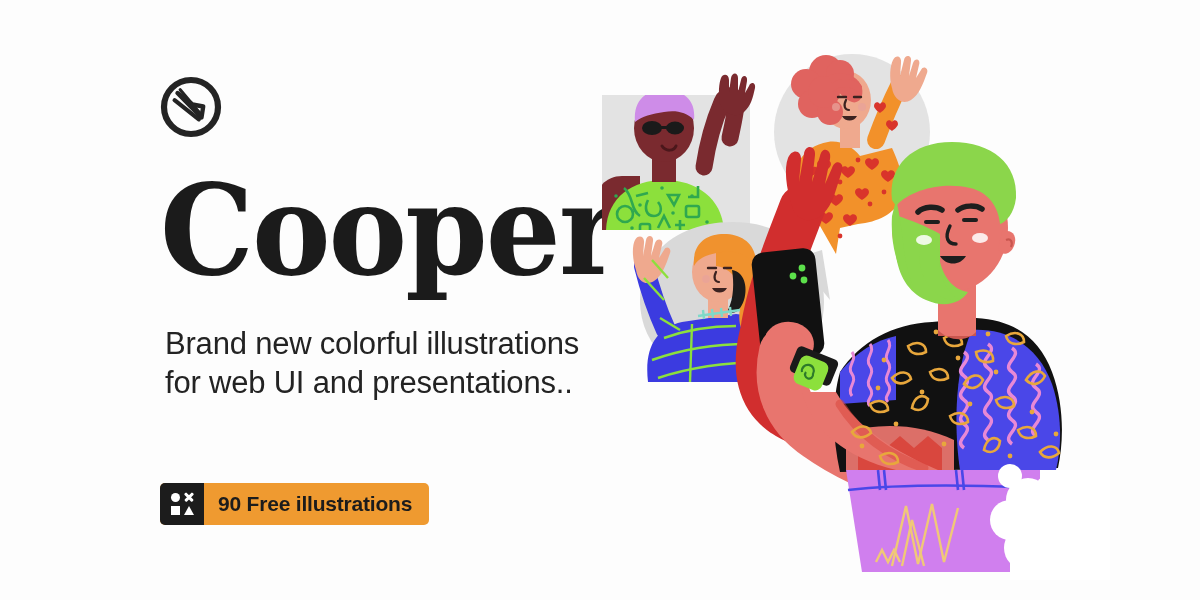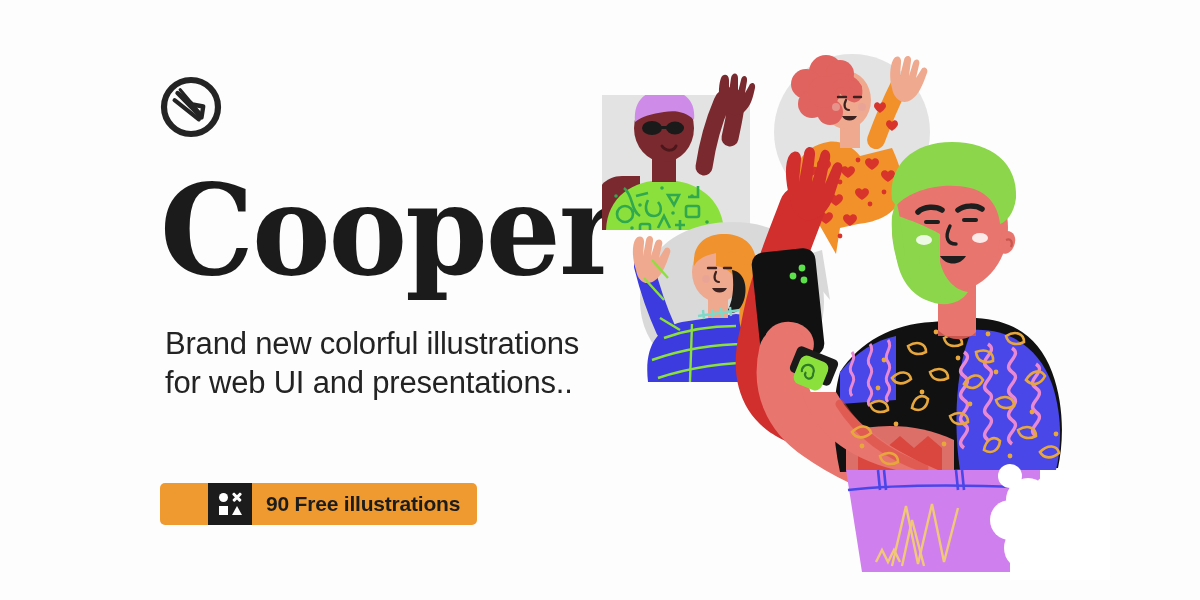--- a/index.html
+++ b/index.html
@@ -72,21 +72,20 @@
   .badge {
     position: absolute;
     left: 160px;
     top: 483px;
     height: 42px;
     display: flex;
     align-items: stretch;
     border-radius: 5px;
     overflow: hidden;
     background: #EF9A30;
-    padding-left: 48px;
   }
   .badge-icon-box {
     width: 44px;
     background: #1C1C1C;
     display: flex;
     align-items: center;
     justify-content: center;
     flex: none;
   }
   .badge-icon-grid {

